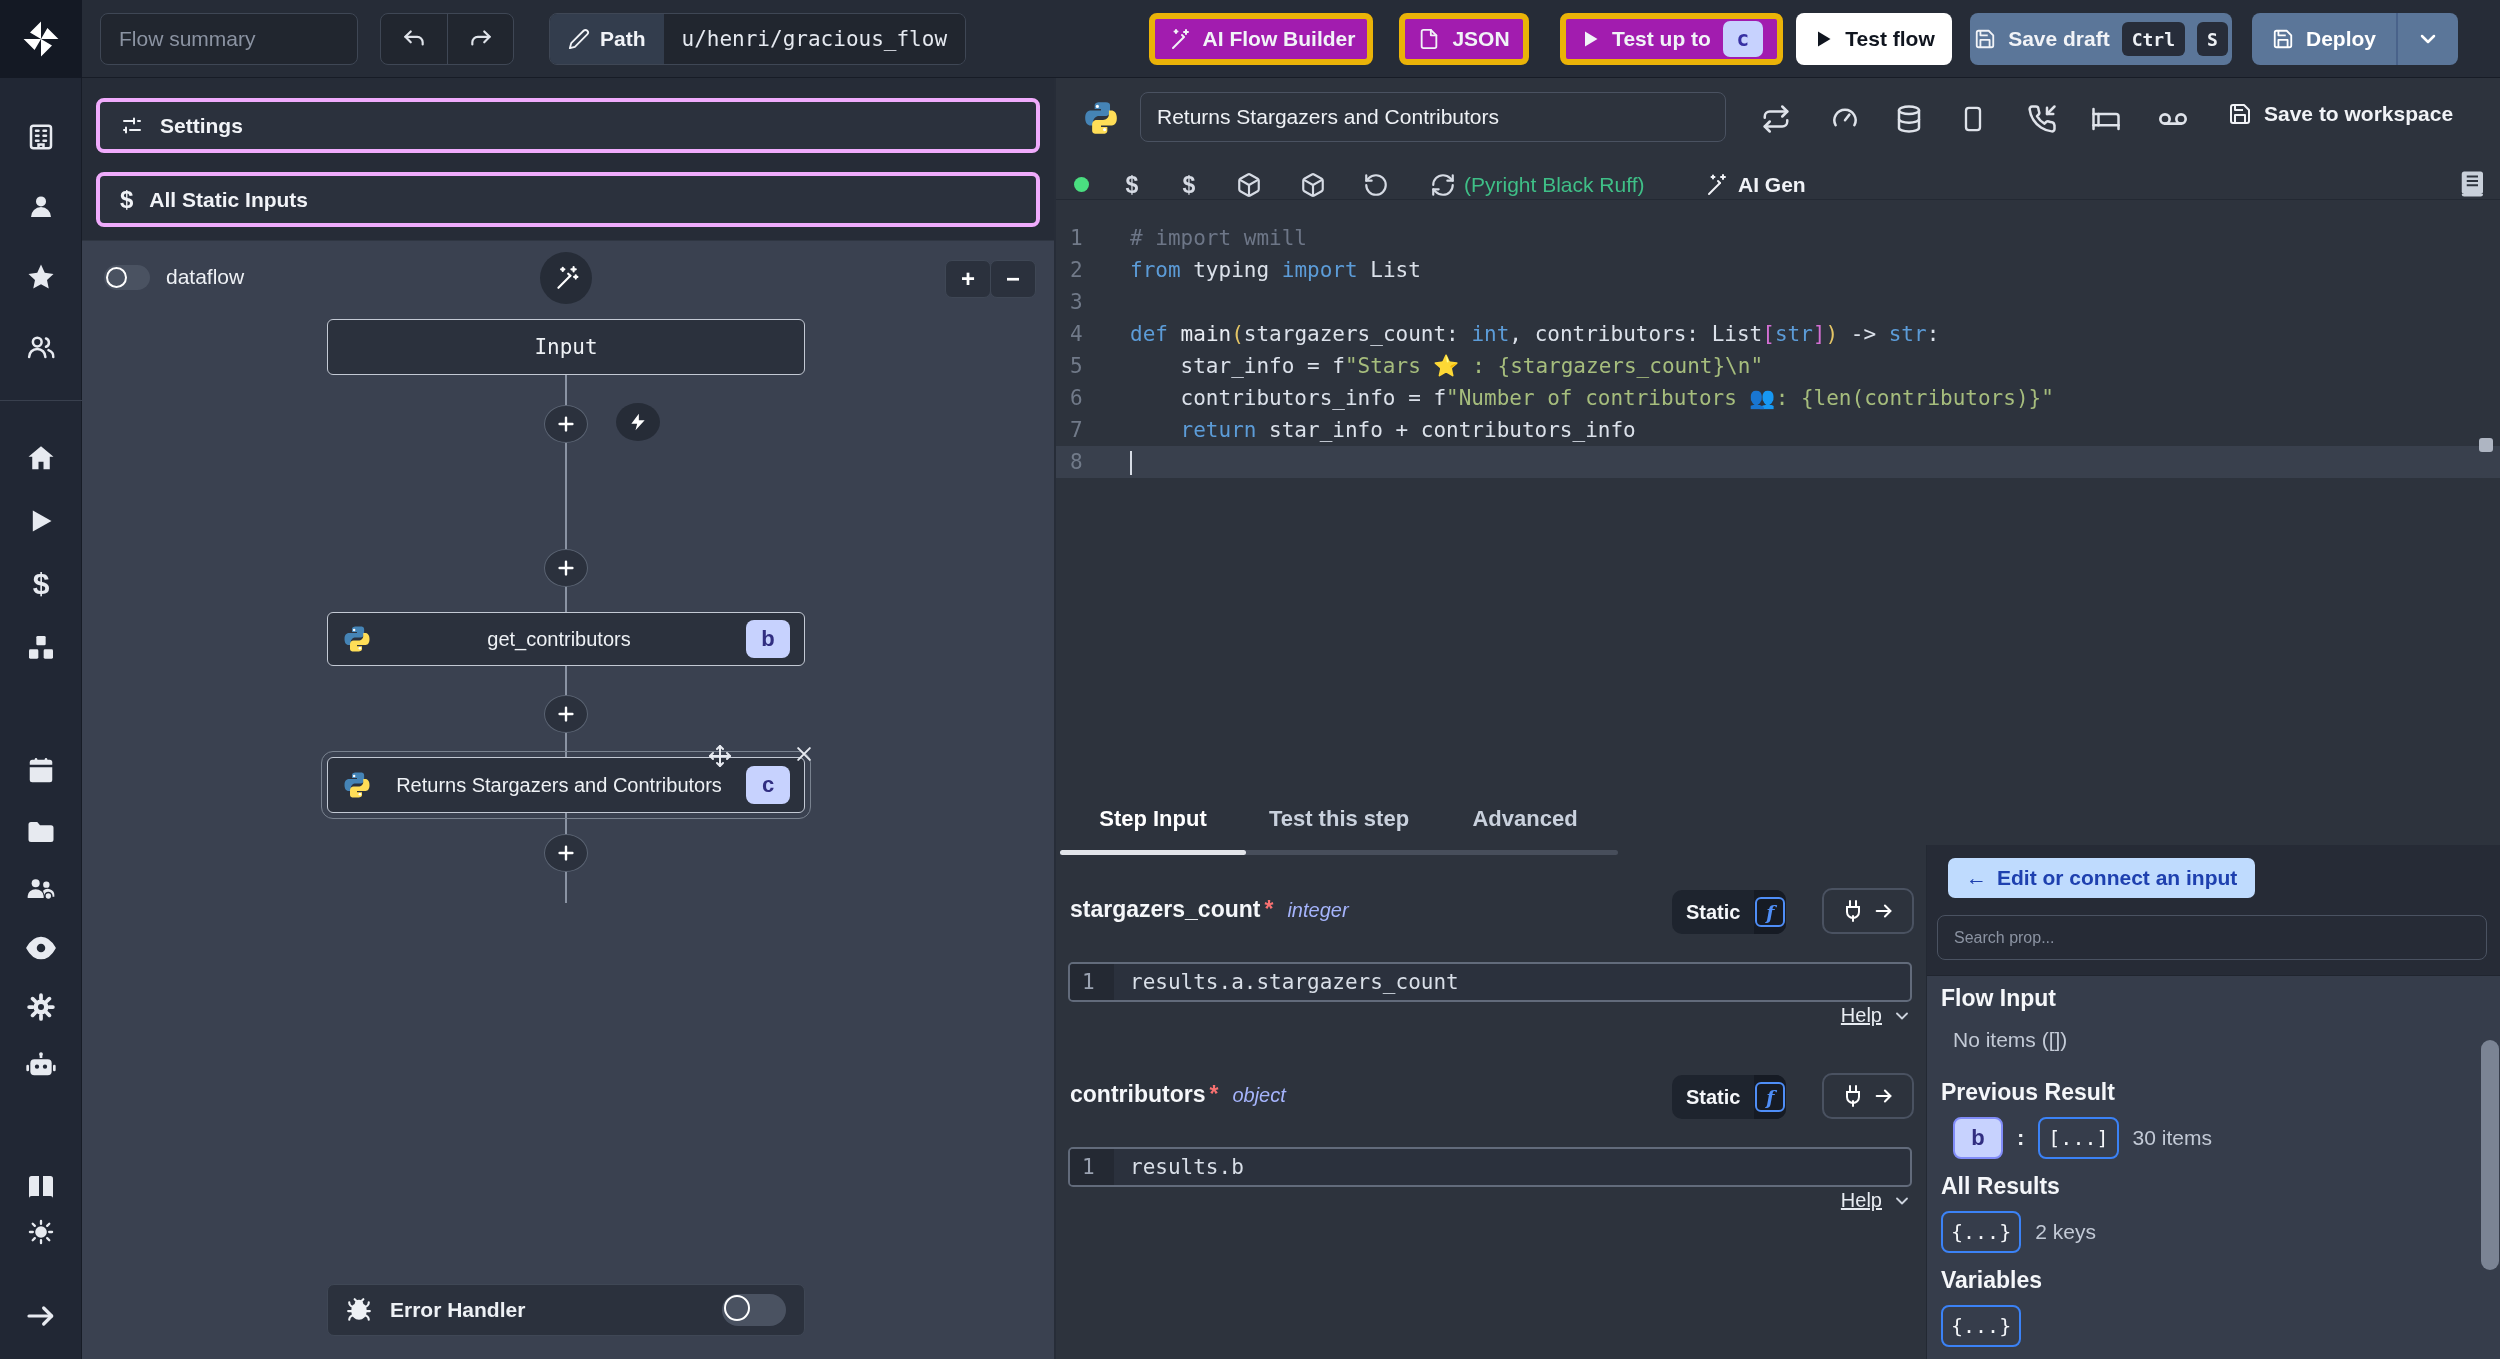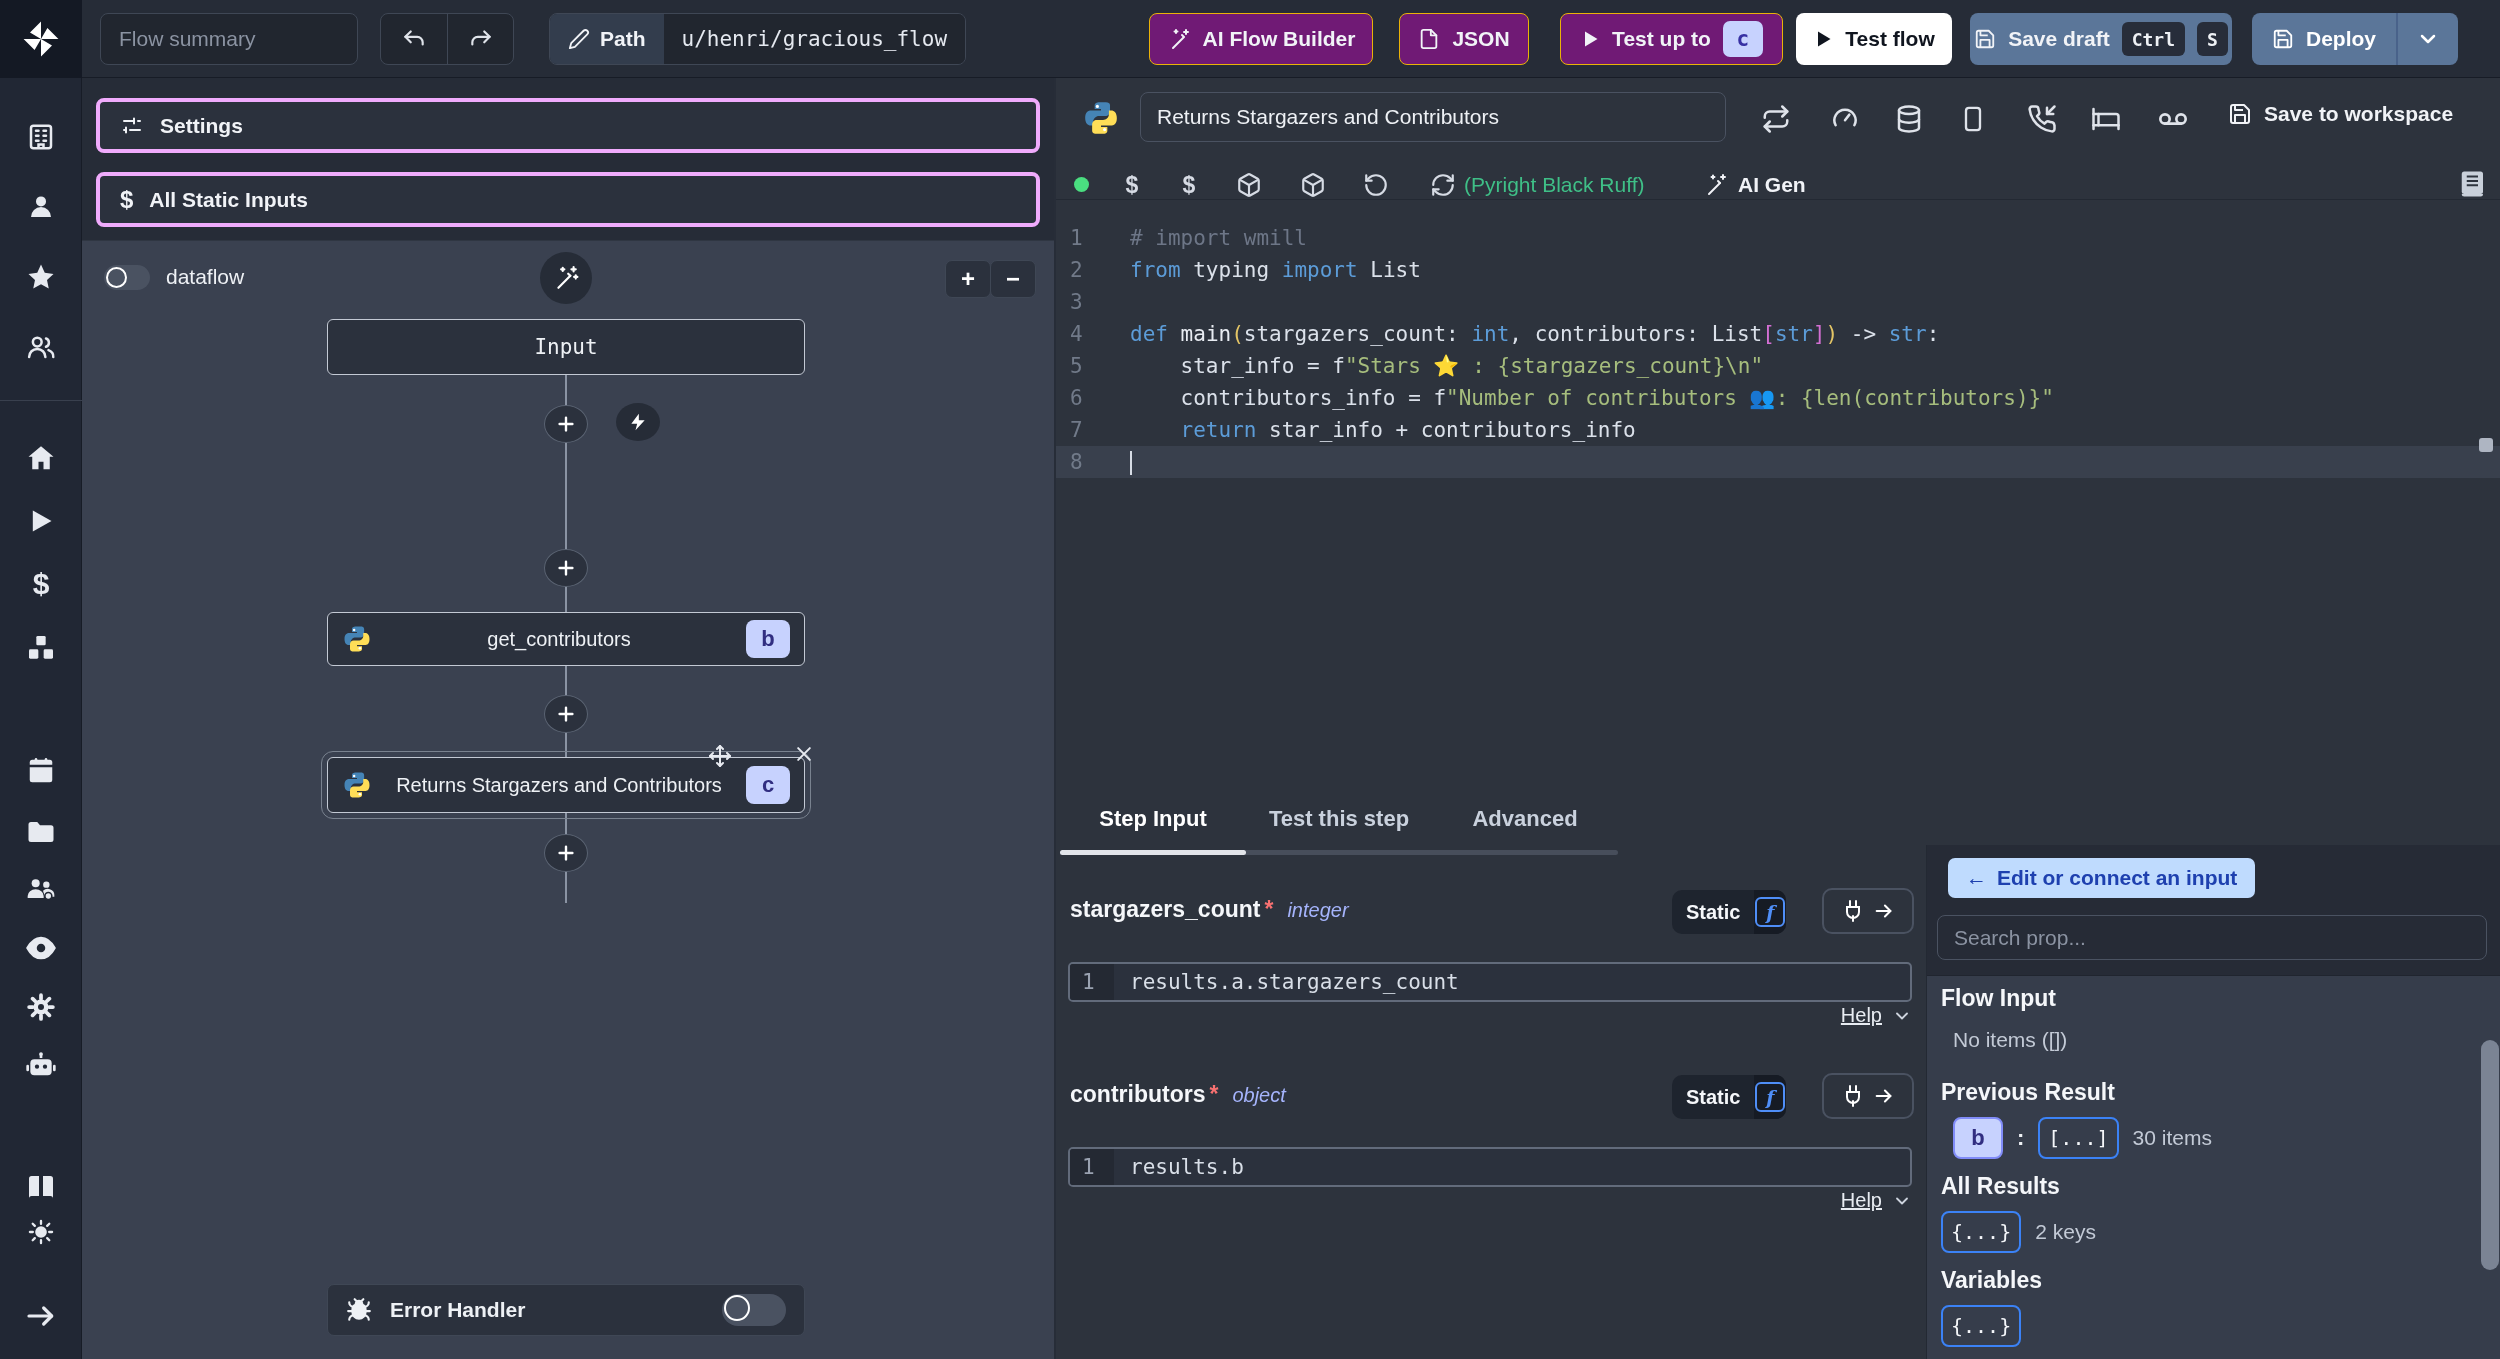--- a/index.html
+++ b/index.html
@@ -13,21 +13,21 @@
   .logo-cell { position:absolute; left:0; top:0; width:82px; height:78px; background:#141924; display:flex; align-items:center; justify-content:center; cursor:pointer; }
   .input-like { background:#21262f; border:1px solid #3f4755; border-radius:8px; color:#e5e9f0; }
   .flow-summary { position:absolute; left:100px; top:13px; width:258px; height:52px; padding:0 18px; font-size:21px; font-family:"Liberation Sans",sans-serif; }
   .flow-summary::placeholder { color:#8b93a2; }
   .undo-redo { position:absolute; left:380px; top:13px; height:52px; display:flex; background:#21262f; border:1px solid #3f4755; border-radius:8px; overflow:hidden; }
   .undo-redo .ur-btn { width:66px; height:100%; display:flex; align-items:center; justify-content:center; color:#dfe3ea; cursor:pointer; }
   .undo-redo .ur-btn + .ur-btn { border-left:1px solid #3f4755; }
   .path-group { position:absolute; left:549px; top:13px; height:52px; display:flex; border:1px solid #3f4755; border-radius:8px; overflow:hidden; }
   .path-chip { display:flex; align-items:center; gap:10px; padding:0 18px; background:#333d4d; color:#f1f3f7; font-weight:700; font-size:21px; }
   .path-value { display:flex; align-items:center; padding:0 18px; background:#21262f; color:#e5e9f0; font-family:"DejaVu Sans Mono",monospace; font-size:21px; min-width:295px; }
-  .tb-btn { position:absolute; top:13px; height:52px; display:flex; align-items:center; justify-content:center; gap:12px; background:#701a75; border:1px solid #eab308; border-radius:8px; color:#f1f3f7; font-weight:700; font-size:21px; cursor:pointer; }
+  .tb-btn { position:absolute; top:13px; height:52px; display:flex; align-items:center; justify-content:center; gap:12px; background:#a21caf; border:6px solid #eab308; border-radius:8px; color:#f1f3f7; font-weight:700; font-size:21px; cursor:pointer; }
   .btn-ai-flow { left:1149px; width:224px; }
   .btn-json { left:1399px; width:130px; }
   .btn-test-up-to { left:1560px; width:223px; }
   .badge-c-sm { display:inline-flex; align-items:center; justify-content:center; width:40px; height:36px; background:#c7d2fe; color:#3730a3; border-radius:7px; font-weight:700; font-size:21px; font-family:"DejaVu Sans Mono",monospace;}
   .btn-test-flow { left:1796px; width:156px; background:#ffffff; border:none; color:#10151f; }
   .btn-save-draft { left:1970px; width:262px; background:#5b7699; border:none; }
   .keycap { display:inline-flex; align-items:center; justify-content:center; height:34px; padding:0 10px; background:#272d3a; border-radius:6px; color:#eef1f5; font-size:18px; font-weight:700; font-family:"DejaVu Sans Mono",monospace; }
   .btn-deploy-group { position:absolute; left:2252px; top:13px; height:52px; display:flex; border-radius:8px; overflow:hidden; }
   .deploy-main { display:flex; align-items:center; gap:12px; padding:0 20px; background:#5b7699; color:#fff; font-weight:700; font-size:21px; cursor:pointer; }
   .deploy-chev { width:62px; display:flex; align-items:center; justify-content:center; background:#5b7699; border-left:2px solid #49628a; color:#fff; cursor:pointer; }
@@ -118,21 +118,21 @@
   .expr-ln { width:44px; align-self:stretch; background:#242933; color:#9aa2b1; display:flex; align-items:center; padding-left:12px; }
   .expr-val { color:#d9dfe8; padding-left:16px; }
   .help-row { position:absolute; left:12px; width:844px; display:flex; justify-content:flex-end; align-items:center; gap:10px; color:#e8ecf2; font-size:20px; }
   .help-link { text-decoration:underline; cursor:pointer; }
   .help-chev { color:#cdd3dd; cursor:pointer; }
 
   
   .connect-panel { position:absolute; left:870px; top:767px; width:574px; height:514px; background:#363d4b; border-left:1px solid #232933; }
   .cp-top { position:absolute; left:0; top:0; width:574px; height:131px; background:#262b36; border-bottom:1px solid #20252f; }
   .edit-input-btn { position:absolute; left:21px; top:13px; height:40px; padding:0 18px; background:#bfdbfe; border-radius:7px; color:#1e40af; font-weight:700; font-size:21px; display:flex; align-items:center; gap:10px; cursor:pointer; }
-  .search-prop { position:absolute; left:10px; top:70px; width:550px; height:45px; background:#262b36; border:1px solid #4a5261; border-radius:8px; color:#e5e9f0; font-size:21px; padding:2px 16px; font-family:"Liberation Sans",sans-serif; }
+  .search-prop { position:absolute; left:10px; top:70px; width:550px; height:45px; background:#262b36; border:1px solid #4a5261; border-radius:8px; color:#e5e9f0; font-size:16px; padding:2px 16px; font-family:"Liberation Sans",sans-serif; }
   .search-prop::placeholder { color:#8b93a2; }
   .cp-h { position:absolute; left:14px; color:#f5f7fa; font-weight:700; font-size:23px; }
   .cp-muted { position:absolute; left:26px; color:#c3cad6; font-size:21px; }
   .cp-row { position:absolute; left:26px; display:flex; align-items:center; gap:14px; }
   .b-badge { width:50px; height:42px; background:#c7d2fe; border:2px solid #818cf8; border-radius:8px; color:#312e81; font-weight:700; font-size:22px; display:flex; align-items:center; justify-content:center; cursor:pointer; }
   .colon { color:#eef1f5; font-weight:700; font-size:22px; }
   .collapse-badge { min-width:56px; height:42px; padding:0 8px; border:2px solid #3b82f6; border-radius:8px; color:#f5f7fa; font-family:"DejaVu Sans Mono",monospace; font-size:20px; display:flex; align-items:center; justify-content:center; cursor:pointer; }
   .cp-meta { color:#c3cad6; font-size:21px; }
   .cp-scroll-thumb { position:absolute; left:554px; top:195px; width:18px; height:230px; background:#7b8494; border-radius:9px; }
 </style>

